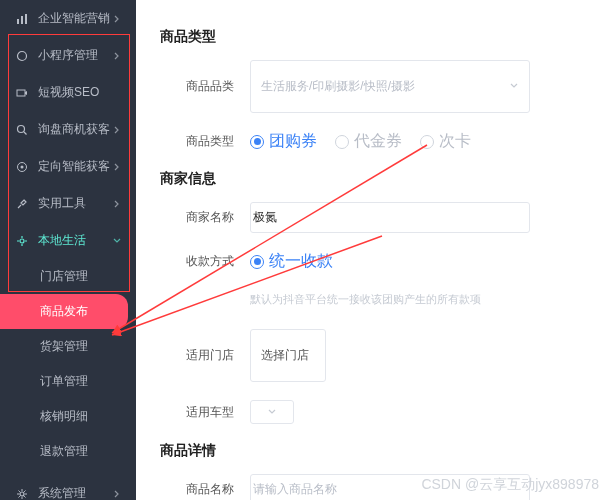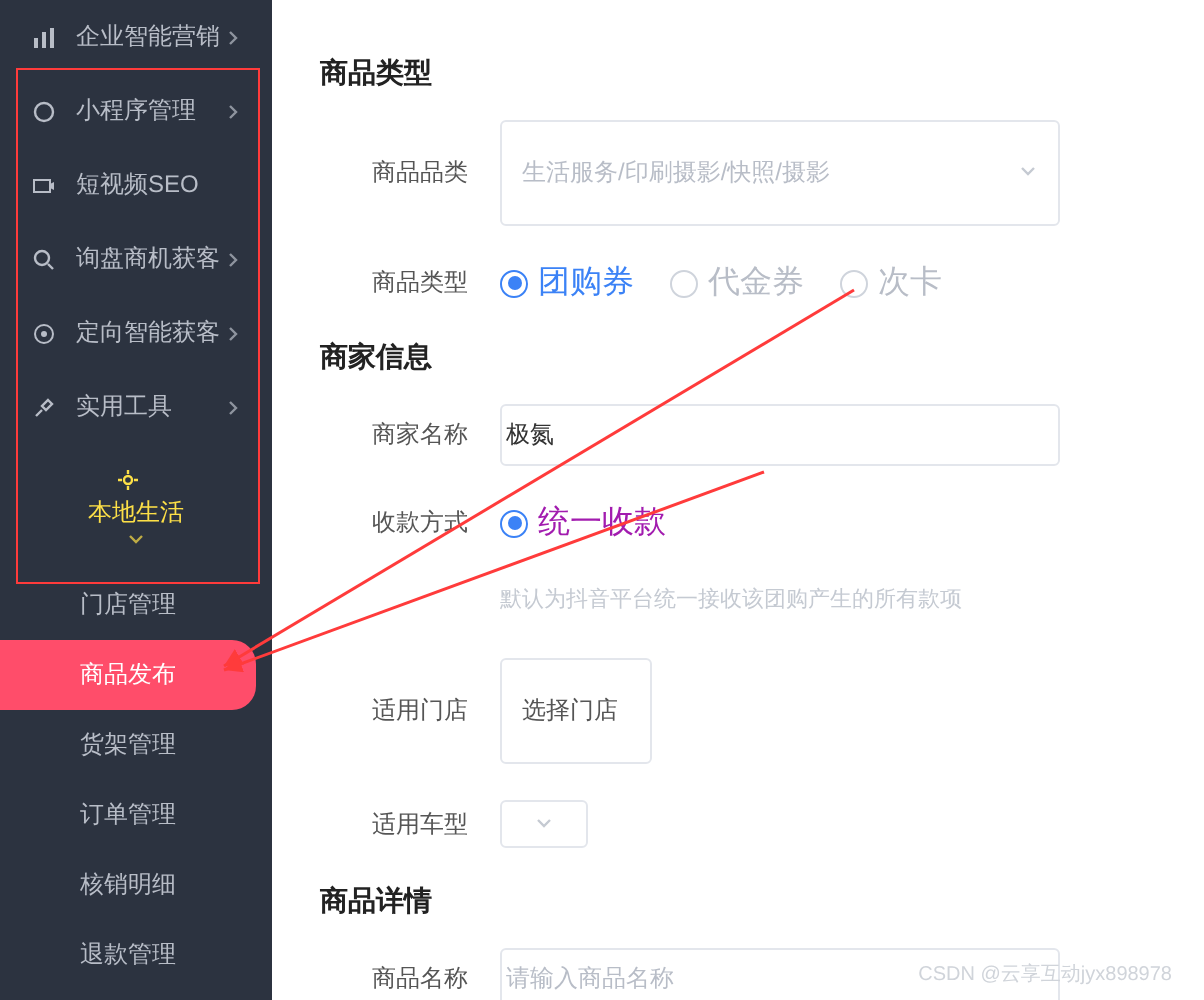--- a/index.html
+++ b/index.html
@@ -5,21 +5,21 @@
 * { margin: 0; padding: 0; box-sizing: border-box; }
 body { font-family: -apple-system, "PingFang SC", "Microsoft YaHei", sans-serif; font-size: 13px; color: #333; background: #fff; width: 602px; height: 500px; overflow: hidden; position: relative; }
 .container { display: flex; height: 100%; }
 .sidebar { width: 136px; background: #2c3340; color: #b8bdc7; height: 100%; overflow-y: auto; flex-shrink: 0; }
 .sidebar::-webkit-scrollbar { width: 4px; }
 .sidebar::-webkit-scrollbar-thumb { background: #555; }
 .menu-item { display: flex; align-items: center; padding: 10px 14px; cursor: pointer; position: relative; font-size: 12px; }
 .menu-item .icon { width: 16px; height: 16px; margin-right: 8px; display: inline-flex; align-items: center; justify-content: center; flex-shrink: 0; }
 .menu-item .label { flex: 1; white-space: nowrap; }
 .menu-item .chev { width: 10px; height: 10px; display: inline-flex; align-items: center; justify-content: center; opacity: 0.7; }
-.menu-item.active-parent { color: #fde047; font-weight: 500; flex-direction: column; }
+.menu-item.active-parent { color: #5eead4; font-weight: 500; }
 .submenu { }
 .sub-item { padding: 9px 14px 9px 40px; cursor: pointer; font-size: 12px; }
 .sub-item.active { background: #ff4d6a; color: #fff; border-radius: 0 12px 12px 0; margin-right: 8px; }
 .red-box { position: absolute; border: 1.5px solid #ff3b3b; pointer-events: none; }
 .main { flex: 1; padding: 20px 24px; overflow-y: auto; }
 .section-title { font-size: 14px; font-weight: 600; margin: 18px 0 14px; color: #222; }
 .section-title.first { margin-top: 8px; }
 .form-row { display: flex; align-items: center; margin-bottom: 18px; }
 .form-label { width: 74px; text-align: right; margin-right: 16px; font-size: 12px; color: #555; flex-shrink: 0; }
 .form-control { flex: 1; }
@@ -30,21 +30,21 @@
 .input-box.placeholder { color: #b8bdc7; }
 .radio-group { display: flex; align-items: center; gap: 18px; }
 .radio { display: inline-flex; align-items: center; gap: 5px; cursor: pointer; font-size: 16px; }
 .radio-dot { width: 14px; height: 14px; border-radius: 50%; border: 1.5px solid #cfd4dc; display: inline-flex; align-items: center; justify-content: center; }
 .radio.checked .radio-dot { border-color: #3b82f6; }
 .radio.checked .radio-dot::after { content: ""; width: 7px; height: 7px; border-radius: 50%; background: #3b82f6; }
 .radio:not(.checked) .lbl { color: #b8bdc7; }
 .radio.checked .lbl { color: #3b82f6; }
 .hint { font-size: 11px; color: #c5cad2; margin-top: 20px; margin-left: 90px; }
 .arrows { position: absolute; top: 0; left: 0; pointer-events: none; }
-.watermark { position: absolute; bottom: 6px; right: 16px; font-size: 10px; color: #d0d4da; }
+.watermark { position: absolute; bottom: 6px; right: 3px; font-size: 14px; color: #d0d4da; }
 </style>
 </head>
 <body>
 
 <div class="container">
   <div class="sidebar">
     <div class="menu-item">
       <span class="icon">
           <svg width="12" height="12" viewBox="0 0 12 12" fill="none">
             <rect x="1" y="6" width="2" height="5" fill="currentColor"></rect>
@@ -202,21 +202,21 @@
       <div class="form-control">
         <div class="input-box">极氮</div>
       </div>
     </div>
 
     <div class="form-row" style="margin-bottom:4px;">
       <div class="form-label">收款方式</div>
       <div class="form-control">
         <label class="radio checked">
             <span class="radio-dot"></span>
-            <span class="lbl" style="color:#a21caf;">统一收款</span>
+            <span class="lbl" style="color:#3b82f6;">统一收款</span>
           </label>
       </div>
     </div>
     <div class="hint">默认为抖音平台统一接收该团购产生的所有款项</div>
 
     <div class="form-row" style="margin-top:22px;">
       <div class="form-label">适用门店</div>
       <div class="form-control">
         <div class="select-box small">
             <span style="color:#555;">选择门店</span>

